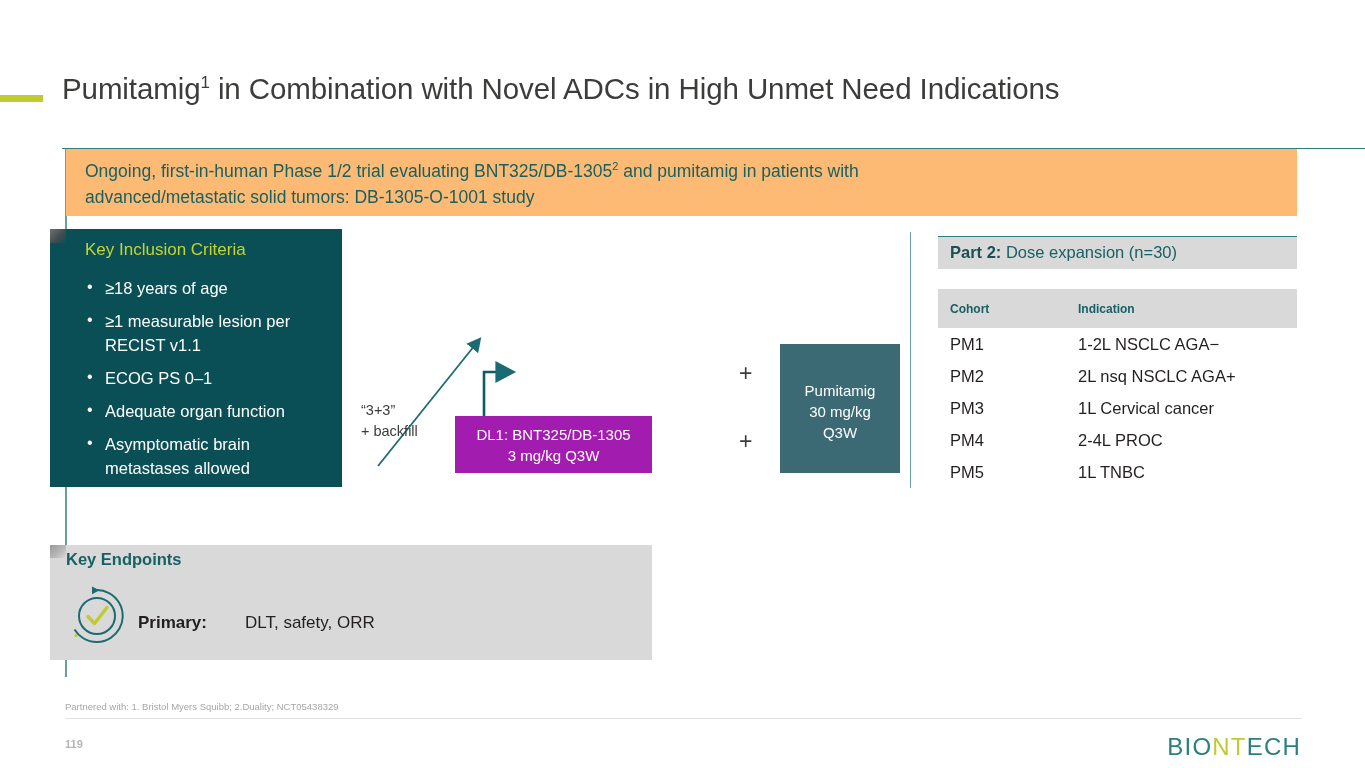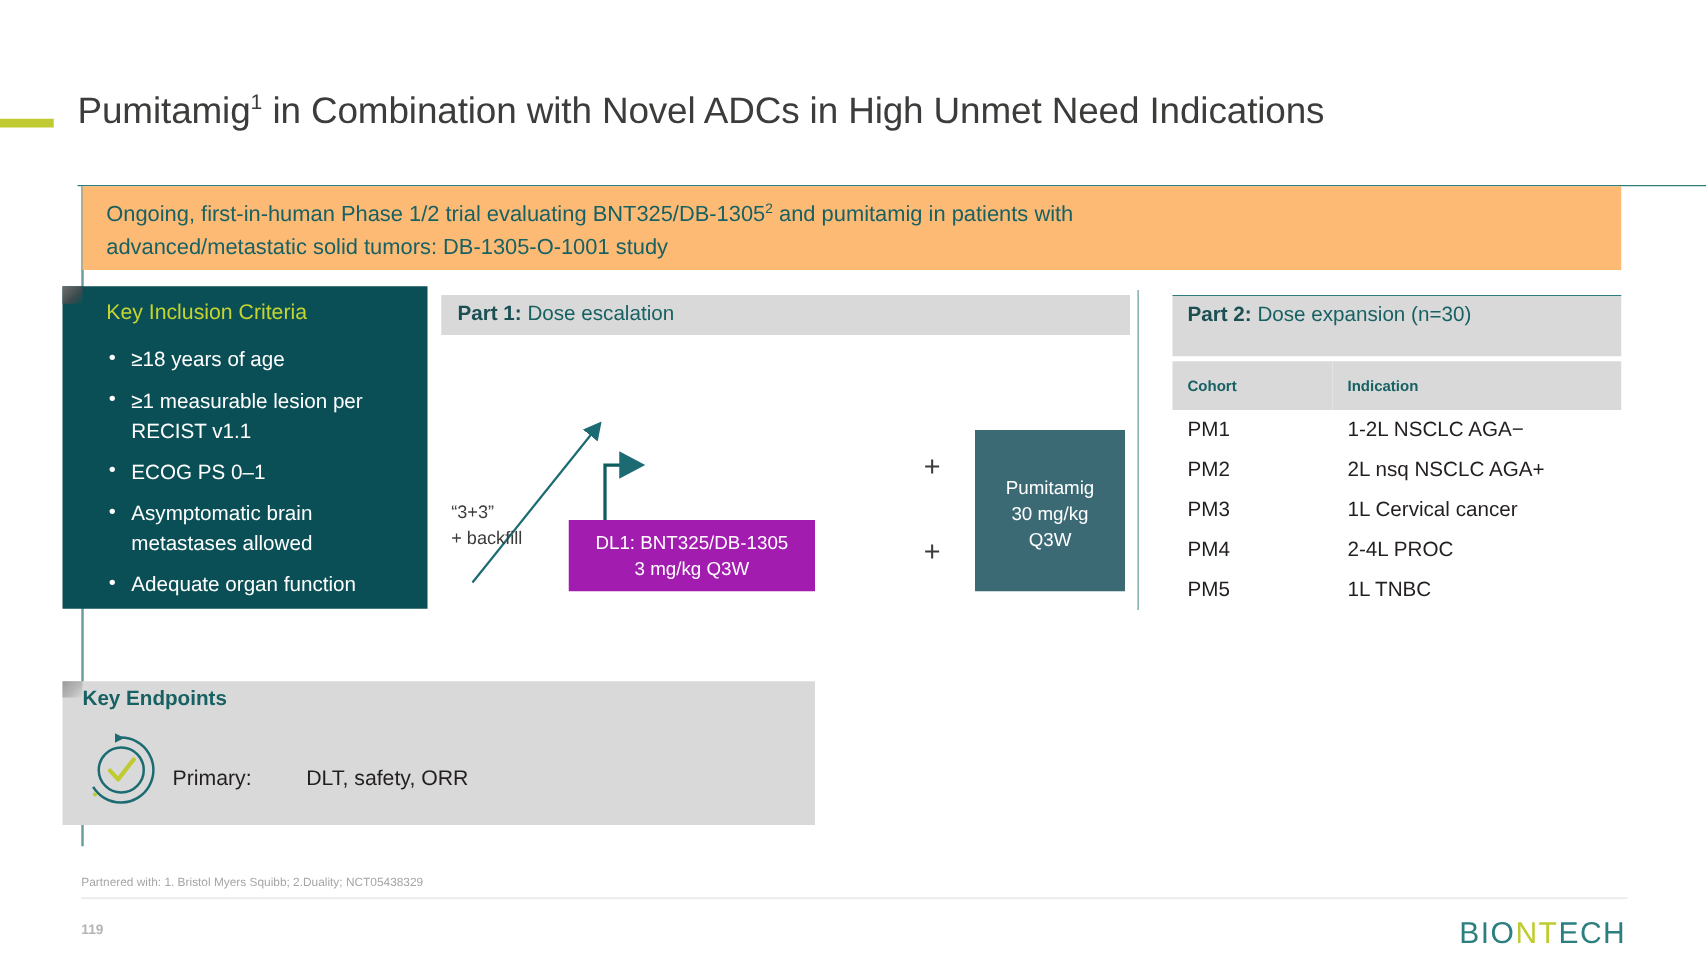--- a/index.html
+++ b/index.html
@@ -143,21 +143,21 @@
 
   
   #part2 {
     position:absolute; left:938px; top:236px;
     width:359px; height:252px;
     border-top:1.4px solid #2d7d7d;
     box-sizing:border-box;
   }
   #part2-head {
     position:absolute; left:0; top:0;
-    width:359px; height:48px;
+    width:359px; height:32px;
     background:#d9d9d9;
   }
   #part2-head .lbl {
     position:absolute; left:12px; top:6px;
     font-size:16.5px; color:#186163;
   }
   #part2-head .lbl b { font-weight:700; color:#1a4f54; }
 
   #part2-table {
     position:absolute; left:0; top:52px;
@@ -196,21 +196,21 @@
   #endpoints-title {
     position:absolute; left:16px; top:5px;
     font-size:16.5px; font-weight:700; color:#186163;text-align:center;
   }
   #endpoint-icon {
     position:absolute; left:16px; top:40px;
     width:62px; height:62px;
   }
   #endpoint-primary-label {
     position:absolute; left:88px; top:68px;
-    font-size:17px; font-weight:400; color:#231f20;
+    font-size:17px; font-weight:700; color:#231f20;
   }
   #endpoint-primary-value {
     position:absolute; left:195px; top:68px;
     font-size:17px; color:#231f20;
   }
 
   
   #footnote {
     position:absolute; left:65px; top:701px;
     font-size:9.5px; color:#a6a6a6;
@@ -247,30 +247,27 @@
     <span>advanced/metastatic solid tumors: DB-1305-O-1001 study</span>
   </div>
 </div>
 
 <div id="criteria-panel">
   <div id="criteria-title">Key Inclusion Criteria</div>
   <div id="criteria-list">
     <div class="crit-item">≥18 years of age</div>
     <div class="crit-item">≥1 measurable lesion per RECIST v1.1</div>
     <div class="crit-item">ECOG PS 0–1</div>
+    <div class="crit-item">Adequate organ function</div>
     <div class="crit-item">Asymptomatic brain metastases allowed</div>
-    <div class="crit-item">Adequate organ function</div>
   </div>
 </div>
 <div id="criteria-fold"></div>
 
 <div id="part1">
-  <div id="part1-head">
-    <div class="lbl"><b>Part 1:</b><span> Dose escalation</span></div>
-  </div>
 
   <div id="p1-canvas">
 
     <svg width="551" height="220" style="position:absolute;left:0;top:0;">
 
       <defs>
         <marker id="ah" markerWidth="9" markerHeight="9" refX="6" refY="4.2" orient="auto">
           <path d="M0,0 L8,4.2 L0,8.4 z" fill="#1d6b72"></path>
         </marker>
       </defs>

